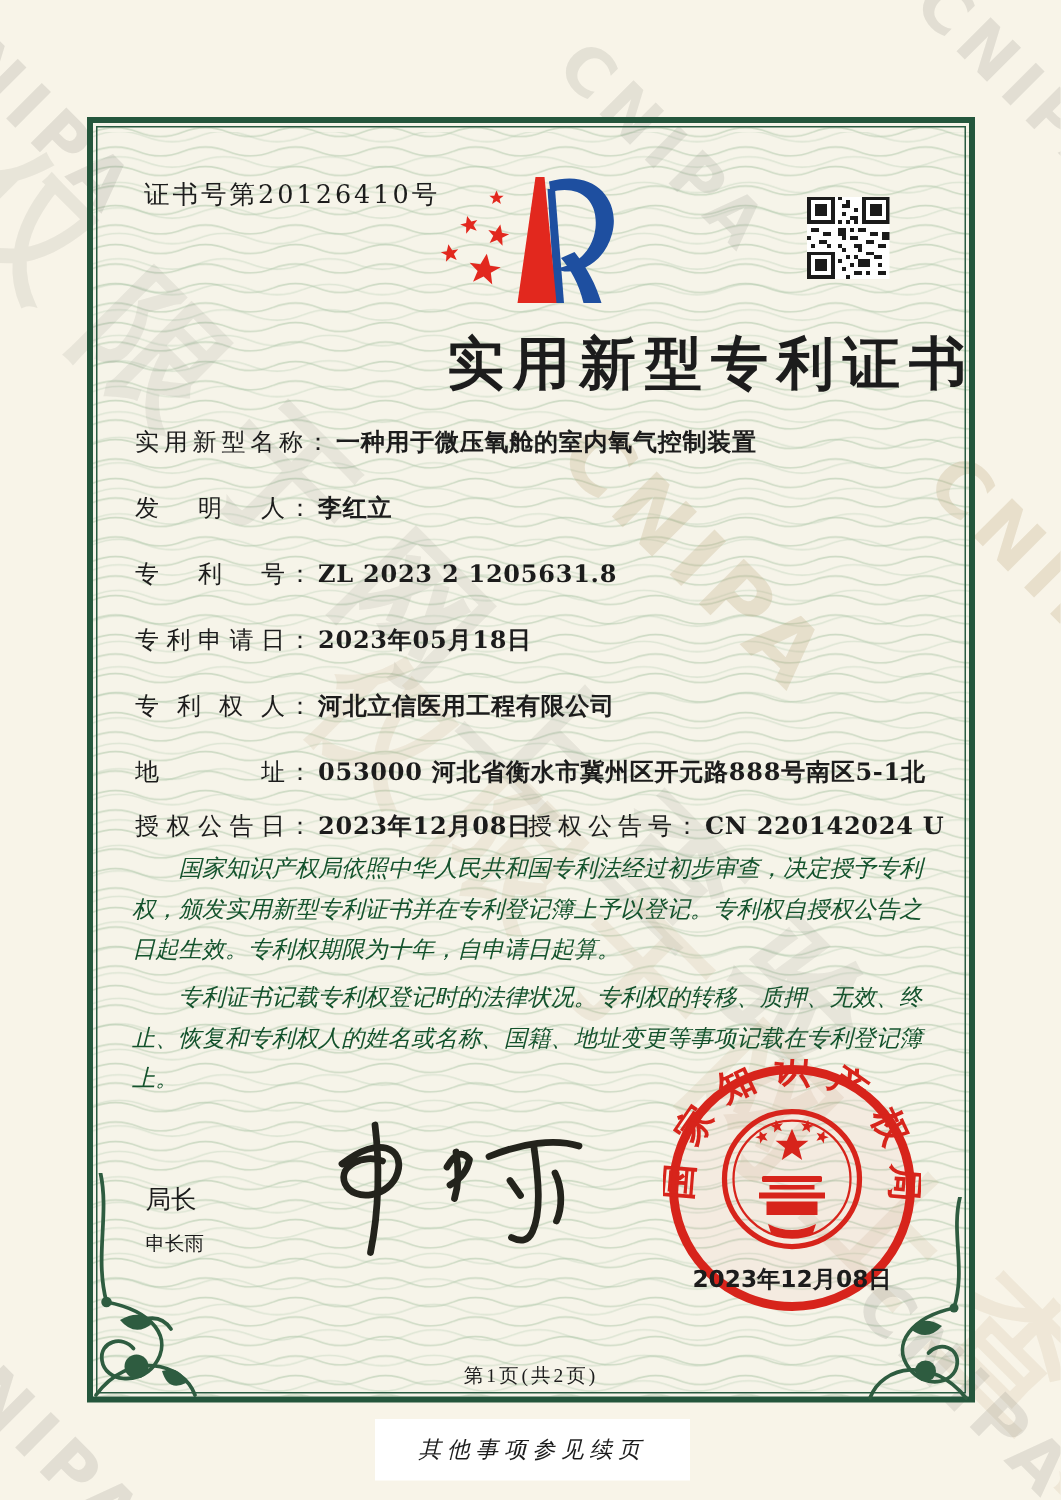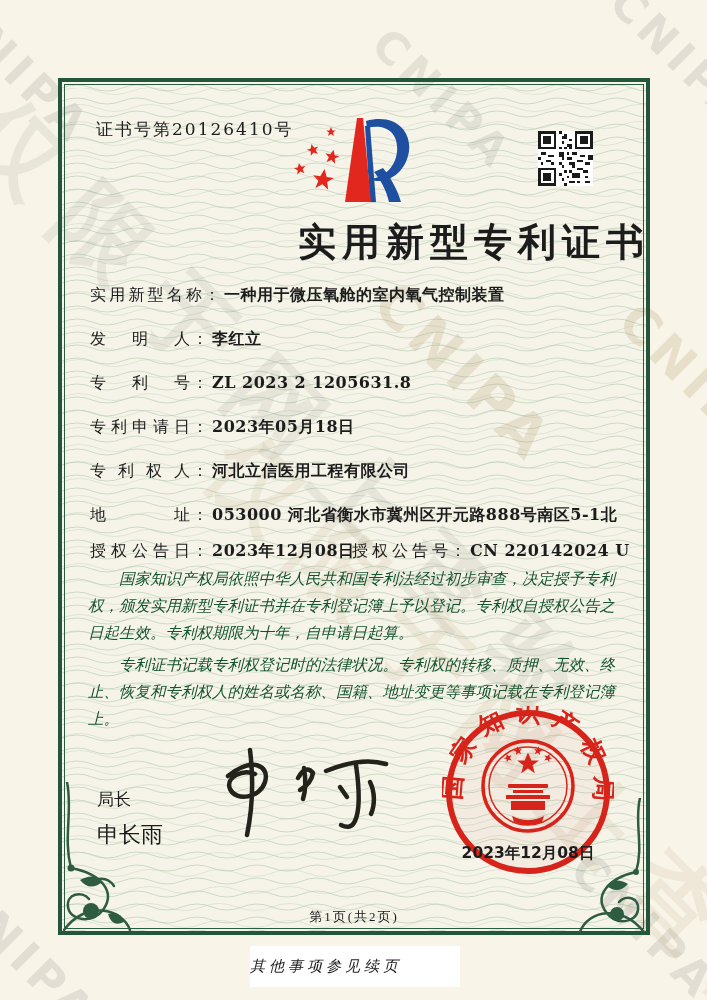--- a/index.html
+++ b/index.html
@@ -43,30 +43,30 @@
   .row .val{letter-spacing:0.5px;font-weight:bold;}
   .pair2{position:absolute;left:262px;top:0;}
   .pair2 .lbl{width:96px;}
   .paras{
     position:absolute;left:88px;top:566px;width:534px;
     font-size:15.5px;line-height:27px;font-style:italic;color:#14532d;
   }
   .paras p{margin:0 0 5px 0;text-indent:2em;}
   .director-title{position:absolute;left:97px;top:788px;font-size:17px;
     font-family:"DejaVu Sans","Liberation Sans",sans-serif;}
-  .director-name{position:absolute;left:97px;top:820px;font-size:22px;
+  .director-name{position:absolute;left:97px;top:820px;font-size:13px;
     font-family:"DejaVu Sans","Liberation Sans",sans-serif;}
   .signature{position:absolute;left:198px;top:742px;}
   .seal{position:absolute;left:442px;top:706px;}
   .ornament-bl{position:absolute;left:60px;top:782px;}
   .ornament-br{position:absolute;left:542px;top:798px;}
   .page-num{position:absolute;left:58px;top:908px;width:592px;text-align:center;font-size:13px;letter-spacing:2px;font-family:Liberation Serif, serif;}
   .footer-note{
     position:absolute;left:250px;top:946px;width:210px;background:#ffffff;
-    text-align:left;padding:11px 0;font-size:15px;letter-spacing:4px;font-style:italic;
+    text-align:center;padding:11px 0;font-size:15px;letter-spacing:4px;font-style:italic;
   }
 </style>
 </head>
 <body>
 
 <svg class="guilloche" width="584" height="849">
   <defs>
     <pattern id="wave" width="120" height="13" patternUnits="userSpaceOnUse">
       <path d="M0,6 q15,-6 30,0 t30,0 t30,0 t30,0" fill="none" stroke="#9cbb98" stroke-width="1" opacity="0.45"></path>
     </pattern>

